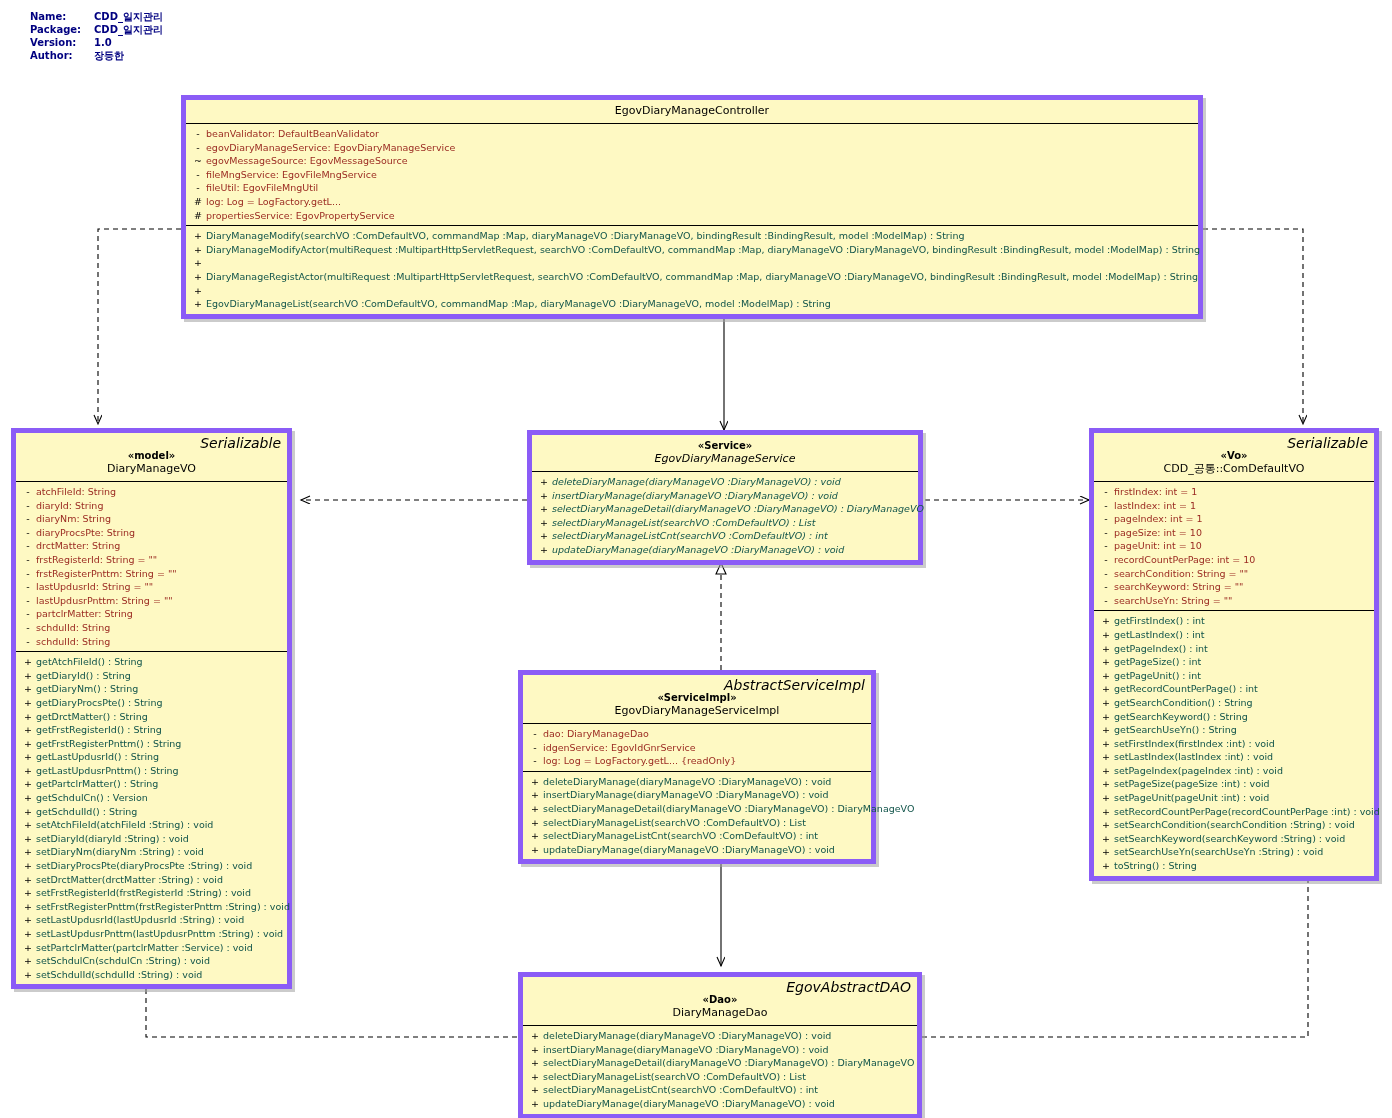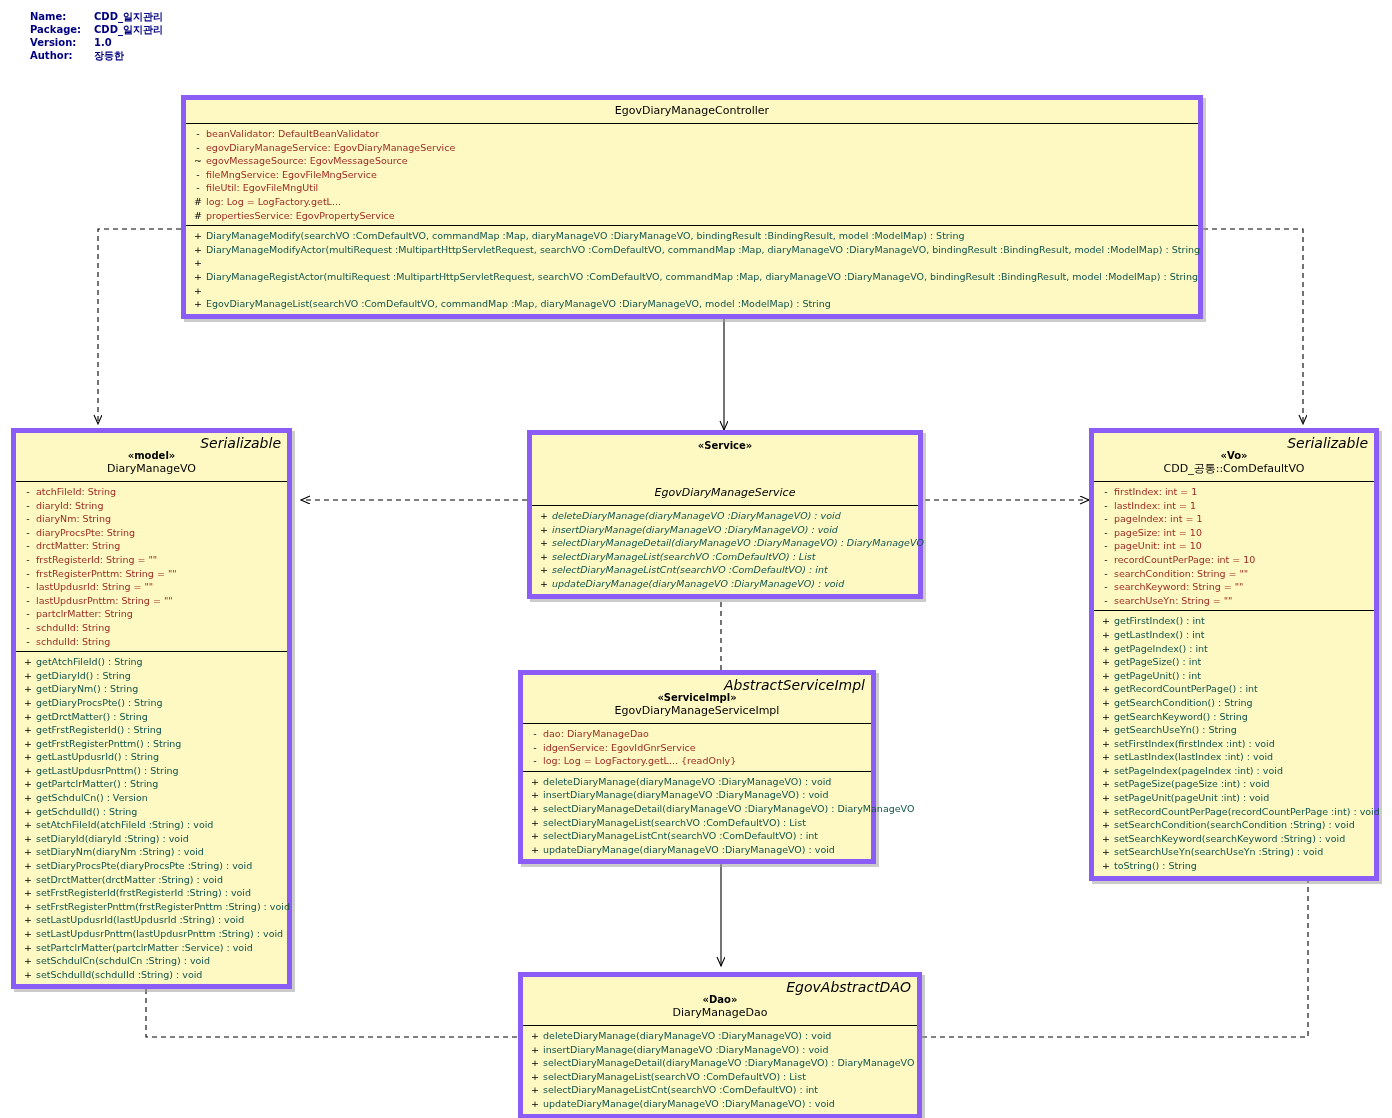--- a/index.html
+++ b/index.html
@@ -60,21 +60,21 @@
     white-space: nowrap;
     font-weight: bold;
   }
   .cls-name {
     font-size: 11px;
     color: #000000;
     text-align: center;
     line-height: 14px;
     white-space: nowrap;
   }
-  .cls-name.italic, .cls-stereo.italic { font-style: italic; margin-top: 34px; }
+  .cls-name.italic, .cls-stereo.italic { font-style: italic; }
 
   .cls-section {
     padding: 3px 0 3px 0;
     border-bottom: 1px solid #000000;
   }
   .cls-section:last-child { border-bottom: none; }
 
   .member {
     display: flex;
     align-items: flex-start;

